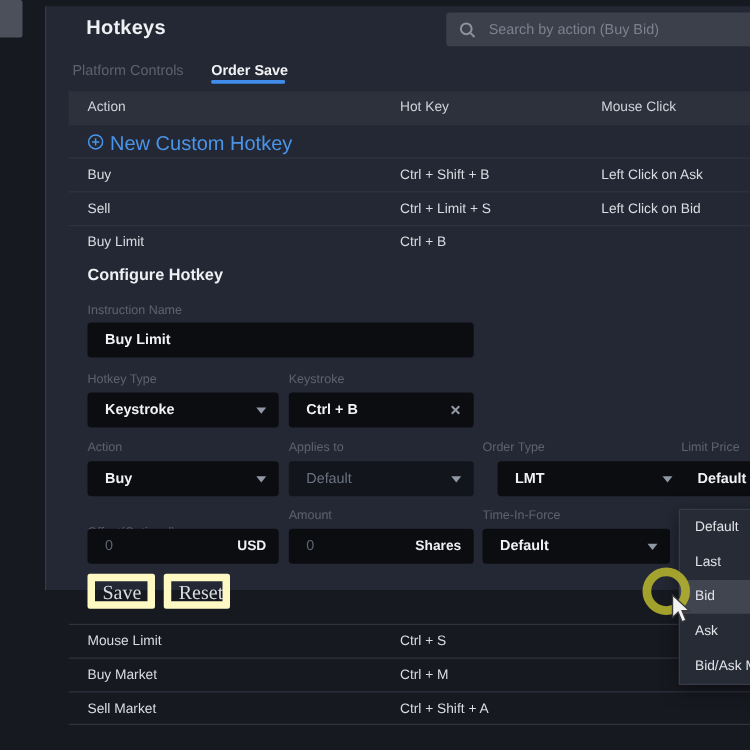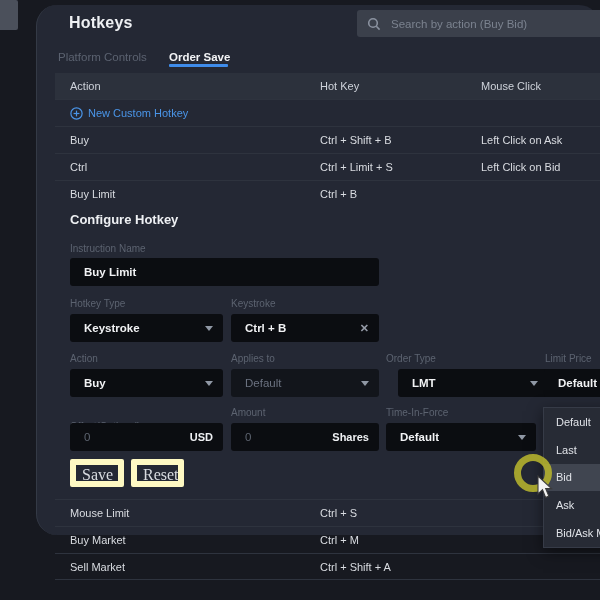--- a/index.html
+++ b/index.html
@@ -12,24 +12,23 @@
     font-family: "Liberation Sans", sans-serif;
     -webkit-font-smoothing: antialiased;
   }
   
   .sidebar-stub {
     position: absolute; left: 0; top: 43; width: 18px; height: 30px;
     background: #4b505b; border-radius: 0 2px 2px 0;
   }
   
   .panel {
-    position: absolute; left: 36px; top: 5px; width: 564px; height: 530px;
+    position: absolute; left: 36px; top: 5px; width: 564px; height: 467px;
     background: var(--panel-bg, #242834);
     border-left: 1px solid #343a46;
-    border-radius: 21px;
   }
   .page-title {
     position: absolute; left: 32px; top: 9px;
     font-size: 16px; font-weight: 700; color: #eef0f3; letter-spacing: .2px;
   }
   .searchbox {
     position: absolute; left: 320px; top: 5px; width: 252px; height: 27px;
     background: #3b404b; border-radius: 3px;
     display: flex; align-items: center; padding-left: 10px; gap: 8px;
   }
@@ -56,21 +55,21 @@
   }
   .hrow.header { height: 26px; background: #2c313c; border-top: none; color: #ced2da; }
   .hrow.last-sep { border-bottom: 1px solid #2e333e; }
   .hrow .c-action { position: absolute; left: 15px; top: 7px; }
   .hrow .c-hotkey { position: absolute; left: 265px; top: 7px; }
   .hrow .c-mouse  { position: absolute; left: 426px; top: 7px; }
   .newrow { position: relative; height: 27px; border-top: 1px solid #2e333e; }
   .newrow .plus-icon { position: absolute; left: 15px; top: 7px; }
   .newrow .newlabel {
     position: absolute; left: 33px; top: 7px;
-    font-size: 11px; color: var(--link, #4a95e8);
+    font-size: 16px; color: var(--link, #4a95e8);
   }
   
   .config-heading {
     position: absolute; left: 33px; top: 207px;
     font-size: 13px; font-weight: 700; color: #eef0f3;
   }
   .flabel { position: absolute; font-size: 10px; color: #5c6370; }
   .field {
     position: absolute; height: 28px; background: #0b0d11; border-radius: 3px;
     display: flex; align-items: center; padding: 0 10px 0 14px;
@@ -150,21 +149,21 @@
           <line x1="3.6" y1="6.5" x2="9.4" y2="6.5" stroke="#4a95e8" stroke-width="1.2"></line>
         </svg>
         <span class="newlabel">New Custom Hotkey</span>
       </div>
       <div class="hrow">
         <span class="c-action">Buy</span>
         <span class="c-hotkey">Ctrl + Shift + B</span>
         <span class="c-mouse">Left Click on Ask</span>
       </div>
       <div class="hrow">
-        <span class="c-action">Ctrl</span>
+        <span class="c-action">Sell</span>
         <span class="c-hotkey">Ctrl + Limit + S</span>
         <span class="c-mouse">Left Click on Bid</span>
       </div>
       <div class="hrow">
         <span class="c-action">Buy Limit</span>
         <span class="c-hotkey">Ctrl + B</span>
       </div>
     </div>
 
     <div class="config-heading">Configure Hotkey</div>

